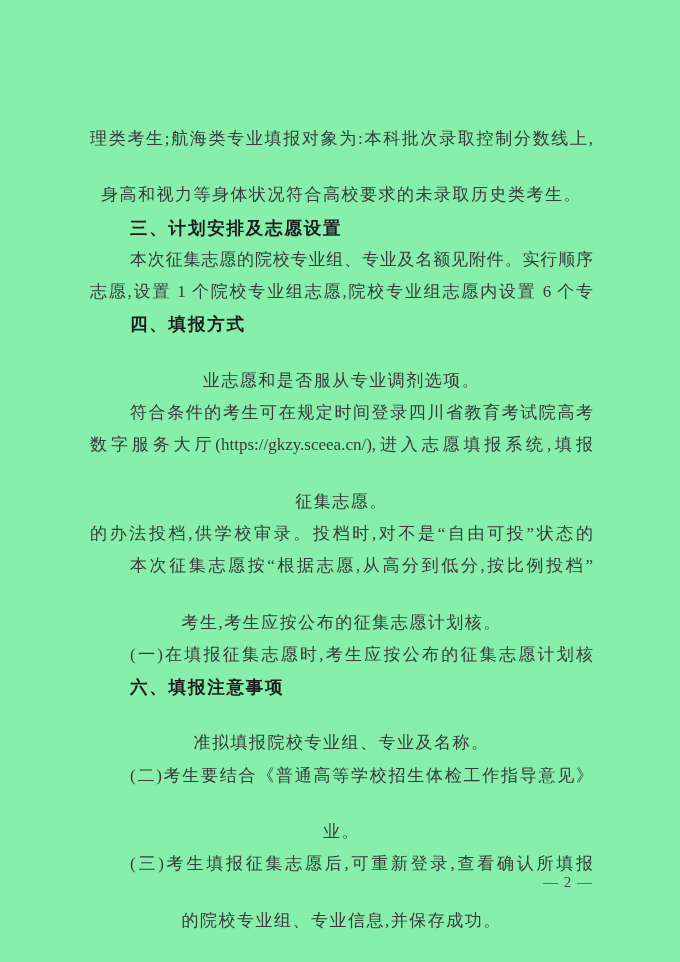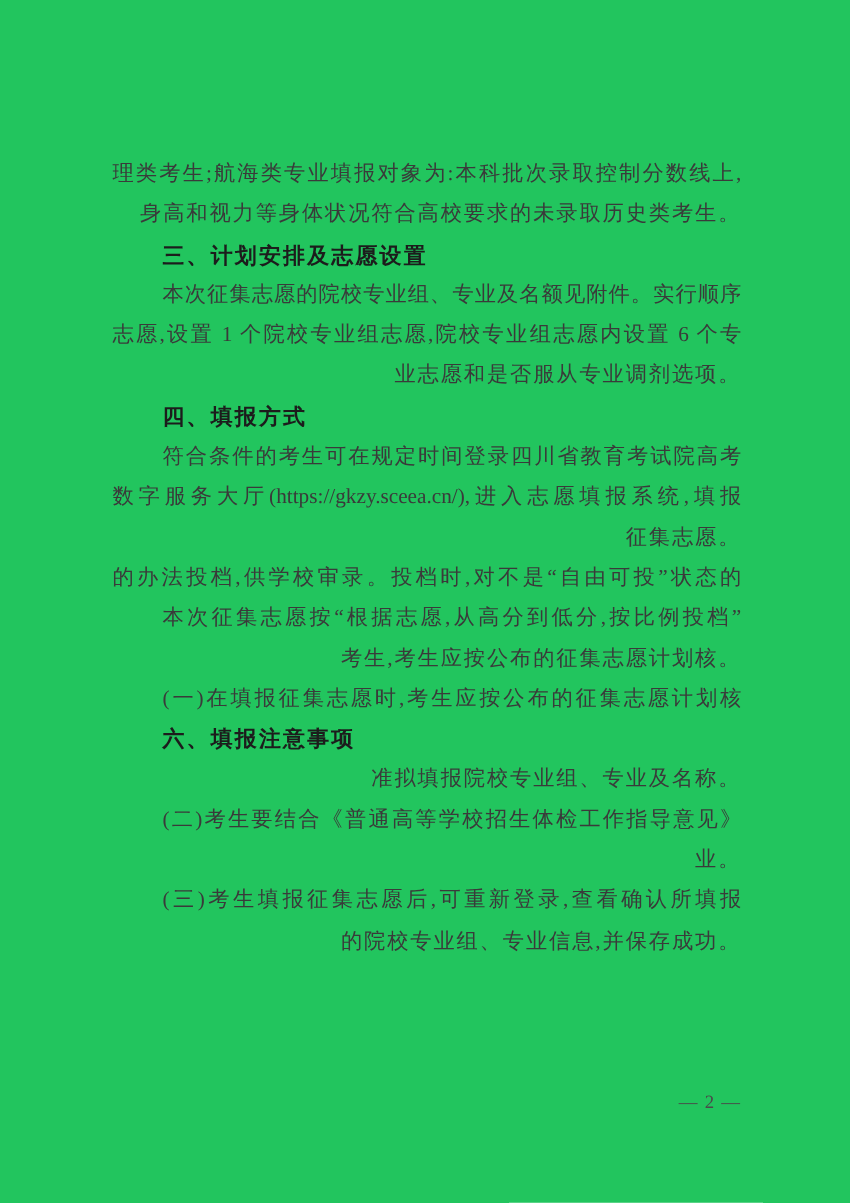--- a/index.html
+++ b/index.html
@@ -6,21 +6,21 @@
   body {
     width: 680px; height: 962px;
     background: #ffffff;
     font-family: "Liberation Serif", "DejaVu Serif", serif;
     overflow: hidden;
   }
   .page {
     position: absolute;
     left: 0; top: 0;
     width: 680px; height: 962px;
-    background: #22c55e;
+    background: #86efac;
   }
   .content {
     position: absolute;
     left: 90px; top: 123px;
     width: 503px;
   }
   .line {
     height: 32.3px;
     line-height: 32.3px;
     font-size: 17px;
@@ -28,22 +28,23 @@
     white-space: nowrap;
     letter-spacing: 0.5px;
   }
   .just {
     text-align: justify;
     text-align-last: justify;
     text-justify: inter-character;
     letter-spacing: 0;
   }
   .last {
-    text-align: right;
+    text-align: center;
     letter-spacing: 1.5px;
+    margin-top: 24px;
   }
   .indent { padding-left: 40px; }
   .heading {
     font-family: "Liberation Sans", "DejaVu Sans", sans-serif;
     font-weight: 700;
     color: #1c1c1c;
     font-size: 17.5px;
     letter-spacing: 1.8px;
     text-align: left;
     text-align-last: left;
@@ -61,22 +62,22 @@
 </head>
 <body>
 
 <div class="page">
   <div class="content">
     <div class="line just">理类考生;航海类专业填报对象为:本科批次录取控制分数线上,</div>
     <div class="line last">身高和视力等身体状况符合高校要求的未录取历史类考生。</div>
     <div class="line heading indent">三、计划安排及志愿设置</div>
     <div class="line just indent">本次征集志愿的院校专业组、专业及名额见附件。实行顺序</div>
     <div class="line just">志愿,设置 1 个院校专业组志愿,院校专业组志愿内设置 6 个专</div>
+    <div class="line heading indent">四、填报方式</div>
     <div class="line last">业志愿和是否服从专业调剂选项。</div>
-    <div class="line heading indent">四、填报方式</div>
     <div class="line just indent">符合条件的考生可在规定时间登录四川省教育考试院高考</div>
     <div class="line just">数字服务大厅(https://gkzy.sceea.cn/),进入志愿填报系统,填报</div>
     <div class="line last">征集志愿。</div>
     <div class="line just">的办法投档,供学校审录。投档时,对不是“自由可投”状态的</div>
     <div class="line just indent">本次征集志愿按“根据志愿,从高分到低分,按比例投档”</div>
     <div class="line last">考生,考生应按公布的征集志愿计划核。</div>
     <div class="line just indent">(一)在填报征集志愿时,考生应按公布的征集志愿计划核</div>
     <div class="line heading indent">六、填报注意事项</div>
     <div class="line last">准拟填报院校专业组、专业及名称。</div>
     <div class="line just indent">(二)考生要结合《普通高等学校招生体检工作指导意见》</div>

